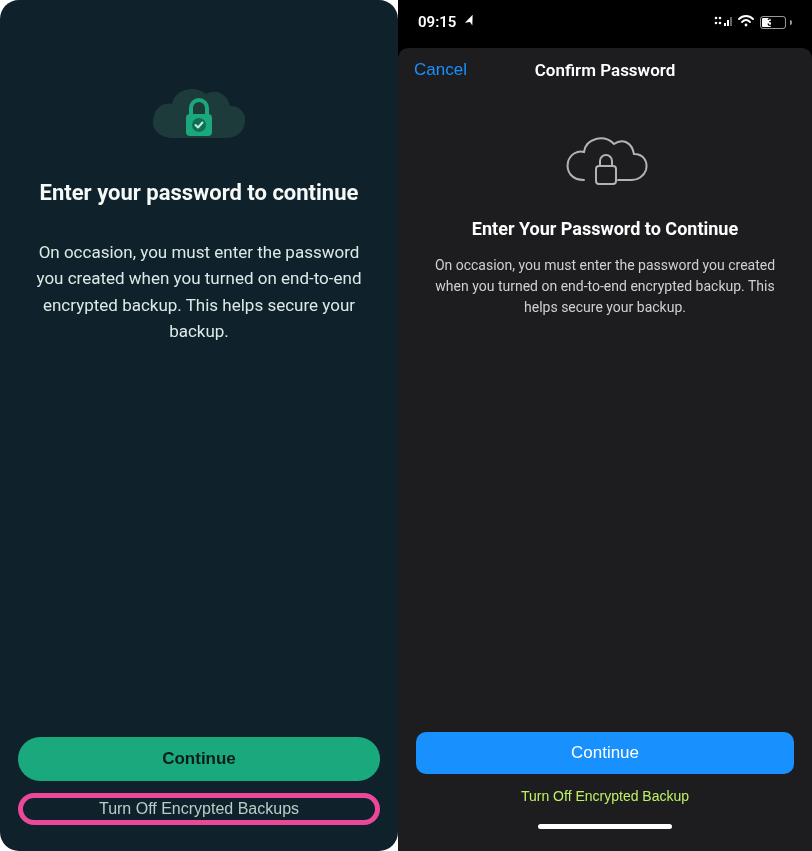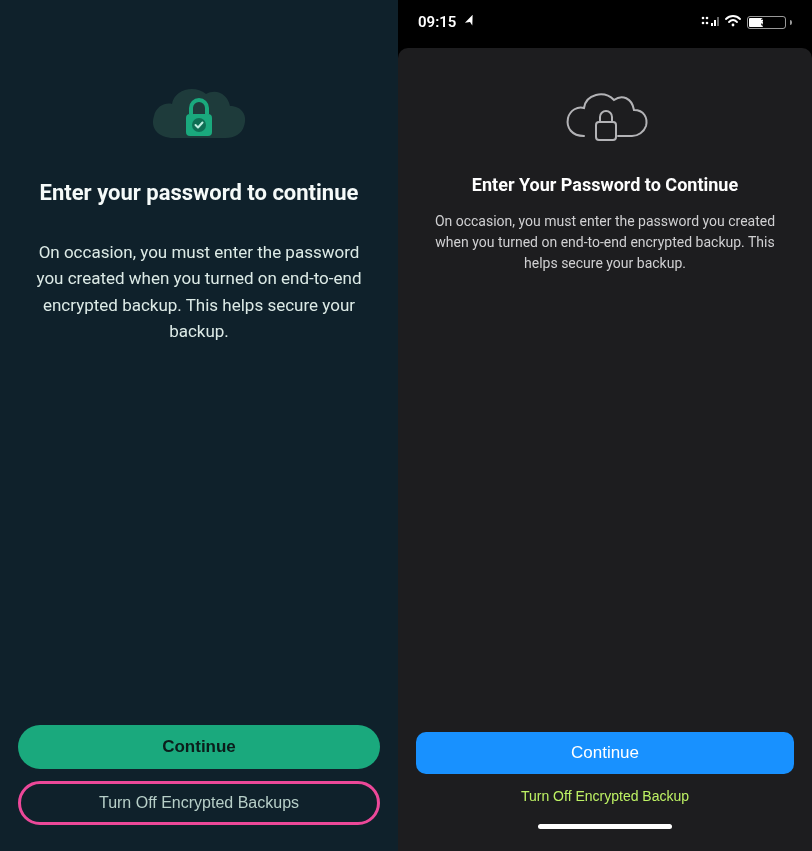--- a/index.html
+++ b/index.html
@@ -1,35 +1,35 @@
 <!DOCTYPE html>
 <html><head>
 <meta charset="utf-8">
 <style>
   * { box-sizing: border-box; margin: 0; padding: 0; }
   html, body { width: 812px; height: 851px; overflow: hidden; font-family: -apple-system, "Segoe UI", Roboto, Helvetica, Arial, sans-serif; }
   .wrap { display: flex; width: 812px; height: 851px; }
-  .pane { position: relative; height: 851px; display: flex; flex-direction: column; }
+  .pane { position: relative; height: 851px; display: flex; flex-direction: column; border-radius: 19px; }
   .pane-left { width: 398px; background: #0f212b; color: #e8f3f1; }
   .pane-right { width: 414px; background: #000; color: #fff; }
 
   
   .l-content { flex: 1; display: flex; flex-direction: column; align-items: center; padding: 40px 24px 0 24px; text-align: center; position: relative; }
   .l-cloud { position: relative; width: 110px; height: 70px; margin-top: 40px; margin-bottom: 30px; }
   .l-title { font-size: 22px; font-weight: 700; color: #f5faf9; margin-bottom: 34px; }
   .l-body { font-size: 17px; line-height: 1.55; color: #dceae6; padding: 0 10px; }
   .l-footer { padding: 16px 18px 26px 18px; display: flex; flex-direction: column; gap: 12px; }
   .btn-primary-g { background: #1aa97d; color: #0b1d1b; font-weight: 600; font-size: 17px; border: none; border-radius: 22px; height: 44px; cursor: pointer; }
-  .btn-outline-g { background: transparent; color: #b7cfc8; font-size: 16px; border: 3px solid #ec4899; border-radius: 22px; height: 44px; cursor: pointer; }
+  .btn-outline-g { background: transparent; color: #b7cfc8; font-size: 16px; border: 5px solid #ec4899; border-radius: 22px; height: 32px; cursor: pointer; }
 
   
   .status-bar { height: 44px; background: #000; display: flex; align-items: center; justify-content: space-between; padding: 0 20px; font-size: 15px; font-weight: 600; color: #fff; }
   .status-right { display: flex; align-items: center; gap: 6px; }
   .battery { display:inline-flex; align-items:center; gap:4px;}
-  .battery-body { position:relative; width:39px; height:13px; border:1px solid #fff9; border-radius:3px; display:flex; align-items:center; justify-content:center;}
+  .battery-body { position:relative; width:26px; height:13px; border:1px solid #fff9; border-radius:3px; display:flex; align-items:center; justify-content:center;}
   .battery-fill { position:absolute; left:1px; top:1px; bottom:1px; width:39%; background:#fff; border-radius:1px;}
   .battery-num { position:relative; font-size:10px; font-weight:700; color:#000; mix-blend-mode:normal; z-index:2;}
   .battery-cap { width:2px; height:5px; background:#fff9; border-radius:0 2px 2px 0;}
   .r-sheet { flex: 1; background: #1d1d1f; display: flex; flex-direction: column; border-top-left-radius: 10px; border-top-right-radius: 10px; margin-top:4px;}
   .r-header { position: relative; height: 44px; display: flex; align-items: center; justify-content: center; }
   .r-cancel { position: absolute; left: 16px; color: #1891ff; font-size: 17px; background:none; border:none; cursor:pointer; }
   .r-htitle { font-size: 17px; font-weight: 600; color: #fff; }
   .r-content { display:flex; flex-direction:column; align-items:center; text-align:center; padding: 24px 22px 0 22px; flex:1; }
   .r-cloud { width:90px; height:62px; margin: 14px 0 26px 0; stroke:#b3b3b6;}
   .r-title { font-size: 18px; font-weight: 700; color: #fefefe; margin-bottom: 16px; }
@@ -99,20 +99,24 @@
           <span class="battery-body">
             <span class="battery-fill"></span>
             <span class="battery-num">39</span>
           </span>
           <span class="battery-cap"></span>
         </span>
       </div>
     </div>
 
     <div class="r-sheet">
+      <div class="r-header">
+        <button class="r-cancel">Cancel</button>
+        <div class="r-htitle">Confirm Password</div>
+      </div>
       <div class="r-content">
         <div class="r-cloud">
           <svg viewBox="0 0 90 62" width="90" height="62">
             <path d="M24 50 C12 50 6 42 8 32 C10 24 18 20 24 22 C26 8 44 4 54 14 C62 8 72 12 74 24 C84 24 88 32 86 40 C84 46 78 50 72 50 L58 50" fill="none" stroke="#b3b3b6" stroke-width="2" stroke-linecap="round"></path>
             <rect x="36" y="36" width="20" height="18" rx="3" fill="none" stroke="#b3b3b6" stroke-width="2"></rect>
             <path d="M40 36 v-5 a6 6 0 0 1 12 0 v5" fill="none" stroke="#b3b3b6" stroke-width="2"></path>
           </svg>
         </div>
         <div class="r-title">Enter Your Password to Continue</div>
         <div class="r-body">On occasion, you must enter the password you created when you turned on end-to-end encrypted backup. This helps secure your backup.</div>

